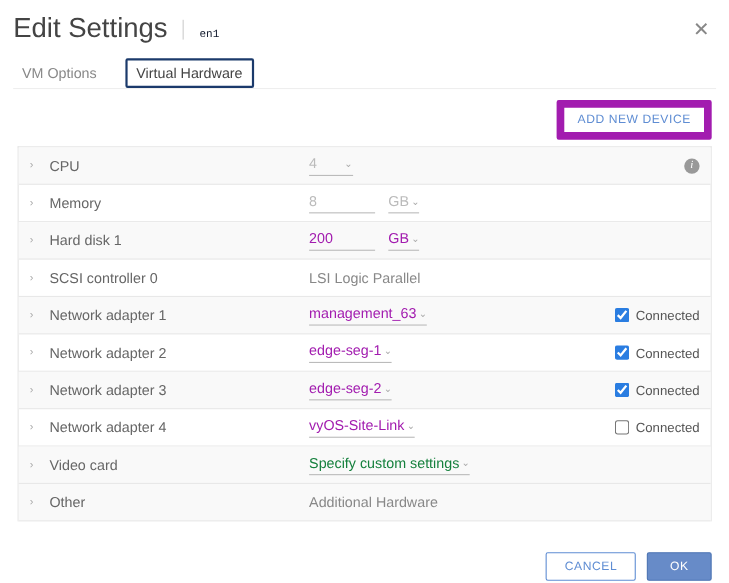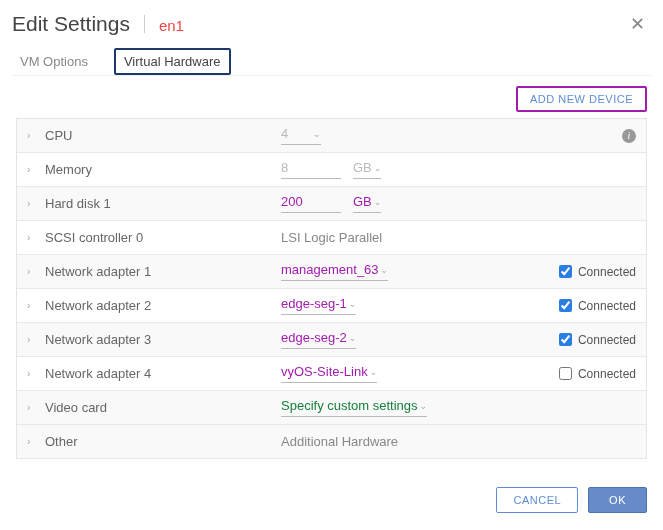--- a/index.html
+++ b/index.html
@@ -19,33 +19,34 @@
       align-items: center;
       justify-content: space-between;
       padding: 4px 0 8px 0;
     }
     .header-left {
       display: flex;
       align-items: baseline;
       gap: 14px;
     }
     .title {
-      font-size: 21px;
+      font-size: 25px;
       font-weight: 400;
       color: #444;
     }
     .divider-v {
       width: 1px;
       height: 18px;
       background: #ccc;
       align-self: center;
     }
     .subtitle {
-      font-size: 15px;
-      color: #ef4444;
+      font-size: 10px;
+      color: #0f172a;
+      font-family: Liberation Mono, monospace;
     }
     .close {
       font-size: 18px;
       color: #888;
       cursor: pointer;
       padding: 0 6px;
     }
     .tabs {
       display: flex;
       gap: 18px;
@@ -63,21 +64,21 @@
       border: 2px solid #1b3a6b;
       border-radius: 2px;
       padding: 4px 8px;
     }
     .toolbar {
       display: flex;
       justify-content: flex-end;
       padding: 10px 4px 6px 0;
     }
     .add-btn {
-      border: 2px solid #a21caf;
+      border: 7px solid #a21caf;
       color: #5f8dd3;
       background: #fff;
       padding: 5px 12px;
       font-size: 11px;
       letter-spacing: 0.5px;
       cursor: pointer;
       border-radius: 2px;
     }
     .table {
       border: 1px solid #e4e4e4;

